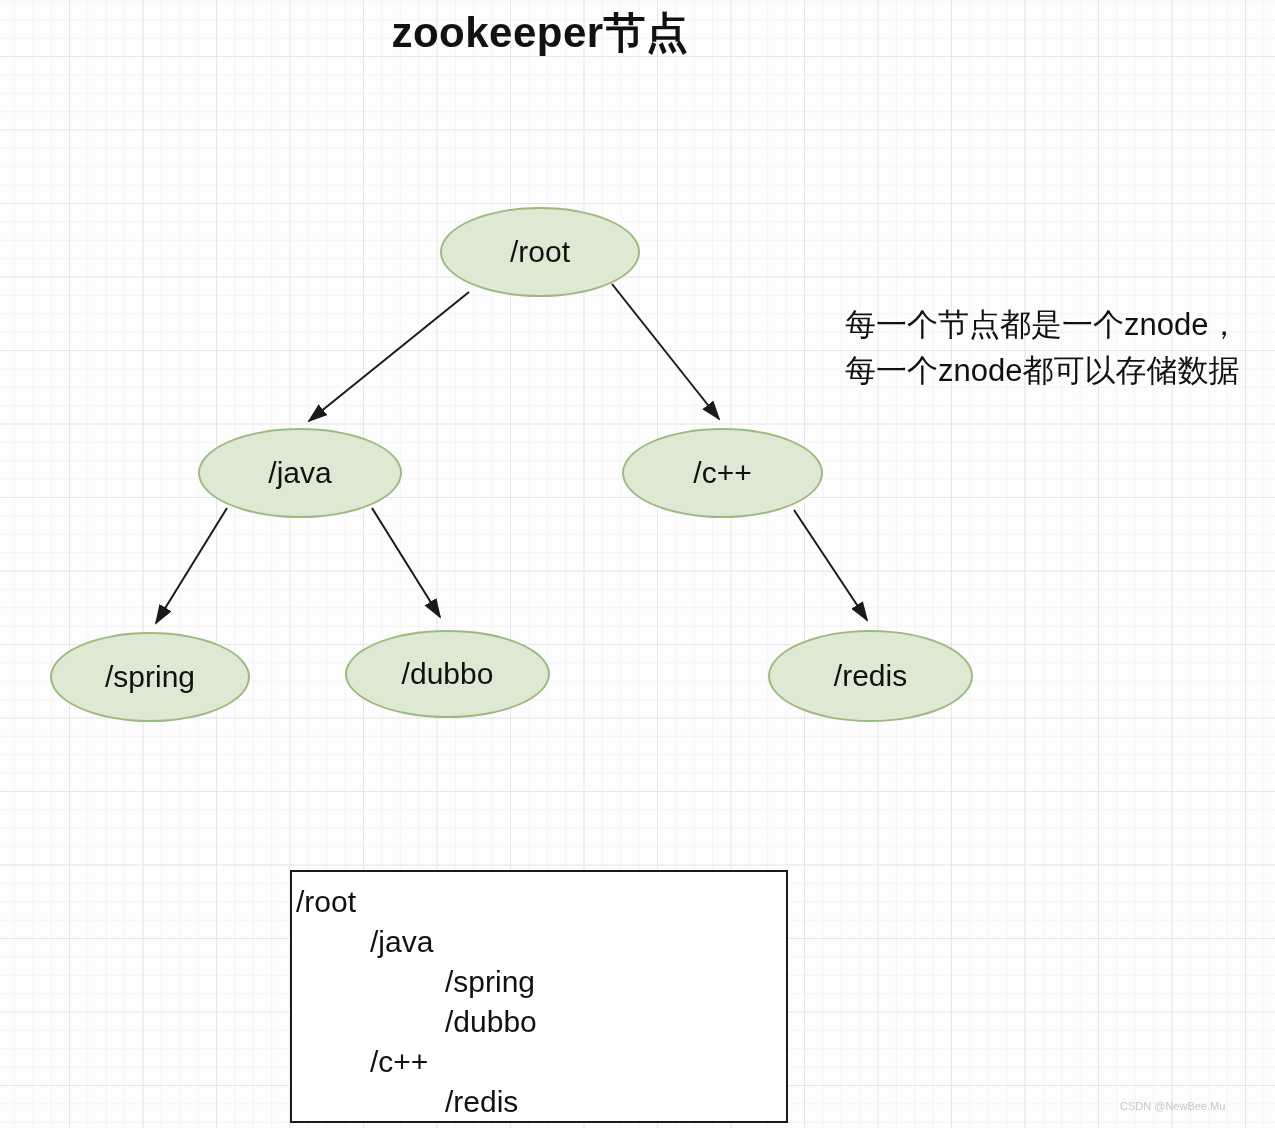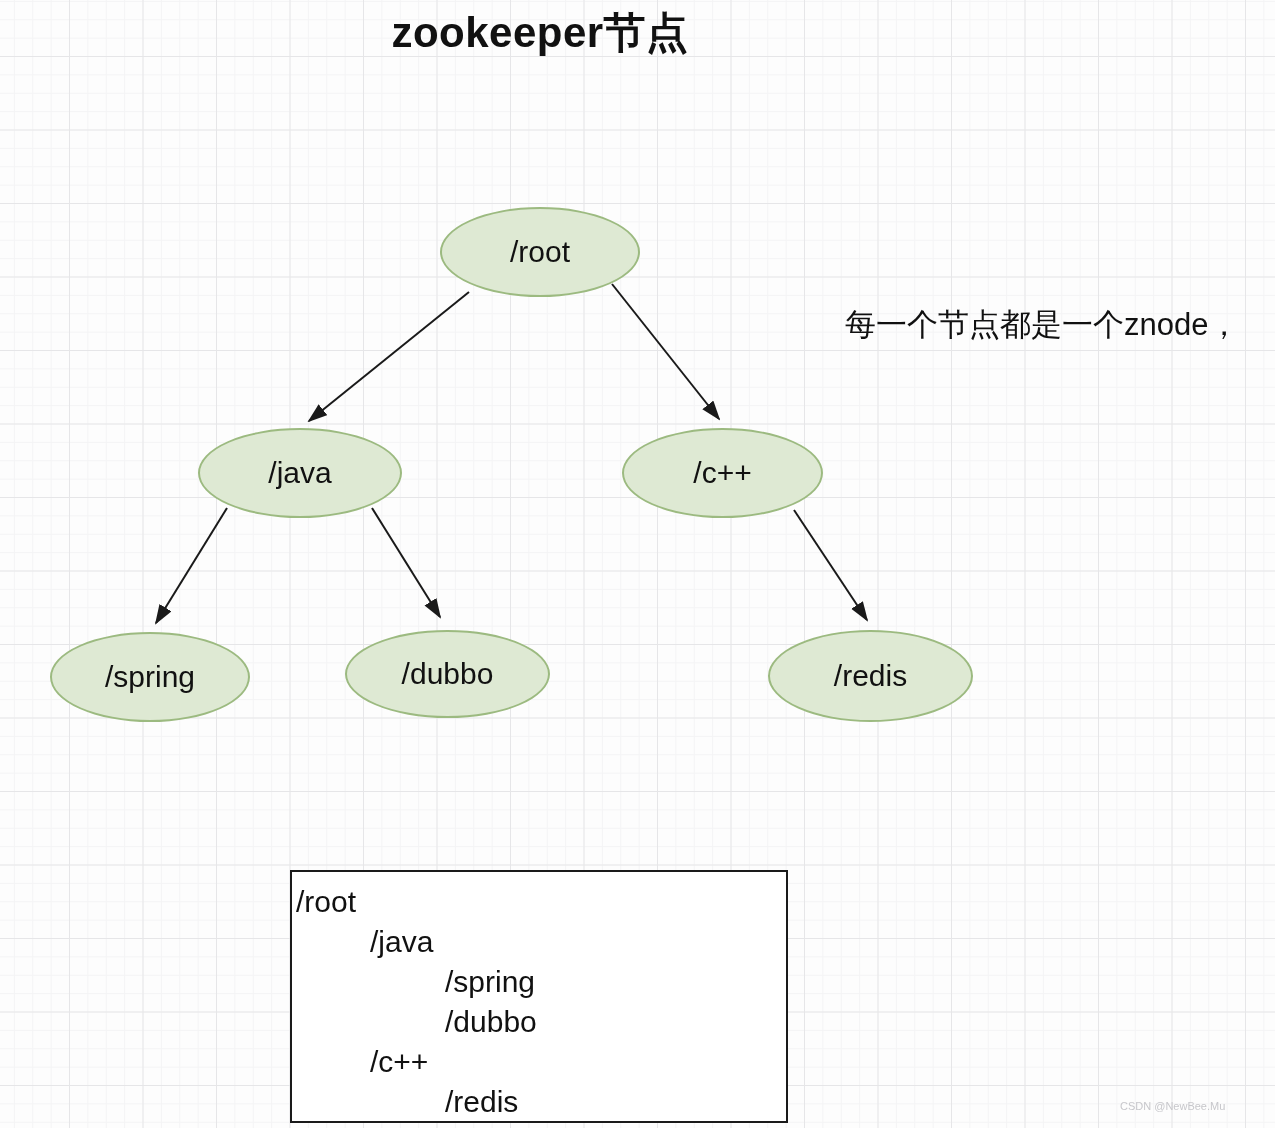--- a/index.html
+++ b/index.html
@@ -88,20 +88,21 @@
 </style>
 </head>
 <body>
 
 <div class="canvas">
 
   <div class="title">zookeeper节点</div>
 
   <div class="annotation">
     <div>每一个节点都是一个znode，</div>
+    <div>每一个znode都可以存储数据</div>
   </div>
 
   <svg class="edges" width="1275" height="1128" viewBox="0 0 1275 1128">
     <defs>
       <marker id="ah" markerWidth="10" markerHeight="8" refX="9" refY="3.5" orient="auto">
         <path d="M0,0 L10,3.5 L0,7 Z" fill="#1a1a1a"></path>
       </marker>
     </defs>
     <line x1="469" y1="292" x2="309" y2="421" marker-end="url(#ah)"></line>
     <line x1="612" y1="284" x2="719" y2="419" marker-end="url(#ah)"></line>

